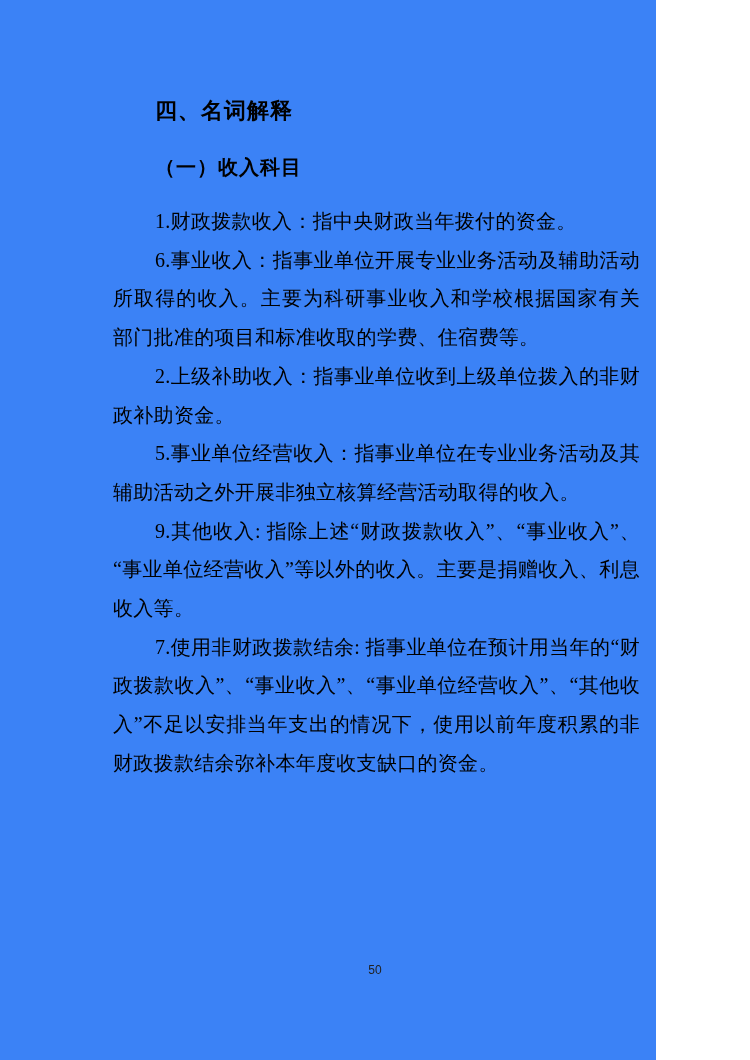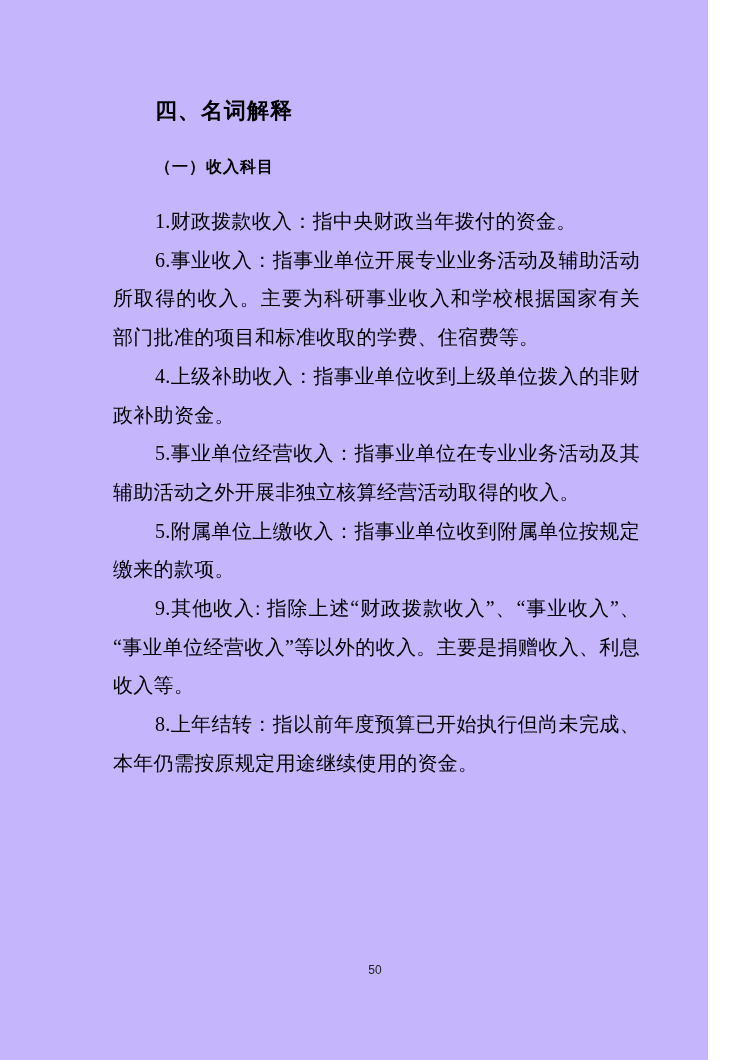--- a/index.html
+++ b/index.html
@@ -5,23 +5,23 @@
   html, body {
     margin: 0;
     padding: 0;
     width: 750px;
     height: 1060px;
     background: #ffffff;
     overflow: hidden;
   }
   .page {
     position: relative;
-    width: 708px;
+    width: 656px;
     height: 1060px;
-    background: #c4b5fd;
+    background: #3b82f6;
     color: #000000;
     font-family: "Liberation Serif", "DejaVu Serif", serif;
   }
   .content {
     position: absolute;
     left: 113px;
     top: 0;
     width: 527px;
   }
   .section-title {
@@ -29,21 +29,21 @@
     font-family: "Liberation Sans", "DejaVu Sans", sans-serif;
     font-size: 22px;
     line-height: 30px;
     font-weight: bold;
     letter-spacing: 1px;
     color: #000000;
   }
   .subsection-title {
     margin: 27px 0 17px 42px;
     font-family: "Liberation Serif", "DejaVu Serif", serif;
-    font-size: 16px;
+    font-size: 20px;
     line-height: 28px;
     font-weight: bold;
     letter-spacing: 1px;
     color: #000000;
   }
   .body-text {
     margin-top: 21px;
   }
   .body-text p {
     margin: 0;
@@ -70,21 +70,20 @@
 </head>
 <body>
 
 <div class="page">
   <div class="content">
     <h1 class="section-title">四、名词解释</h1>
     <h2 class="subsection-title">（一）收入科目</h2>
     <div class="body-text">
       <p>1.财政拨款收入：指中央财政当年拨付的资金。</p>
       <p>6.事业收入：指事业单位开展专业业务活动及辅助活动所取得的收入。主要为科研事业收入和学校根据国家有关部门批准的项目和标准收取的学费、住宿费等。</p>
-      <p>4.上级补助收入：指事业单位收到上级单位拨入的非财政补助资金。</p>
+      <p>2.上级补助收入：指事业单位收到上级单位拨入的非财政补助资金。</p>
       <p>5.事业单位经营收入：指事业单位在专业业务活动及其辅助活动之外开展非独立核算经营活动取得的收入。</p>
-      <p>5.附属单位上缴收入：指事业单位收到附属单位按规定缴来的款项。</p>
       <p>9.其他收入: 指除上述“财政拨款收入”、“事业收入”、“事业单位经营收入”等以外的收入。主要是捐赠收入、利息收入等。</p>
-      <p>8.上年结转：指以前年度预算已开始执行但尚未完成、本年仍需按原规定用途继续使用的资金。</p>
+      <p>7.使用非财政拨款结余: 指事业单位在预计用当年的“财政拨款收入”、“事业收入”、“事业单位经营收入”、“其他收入”不足以安排当年支出的情况下，使用以前年度积累的非财政拨款结余弥补本年度收支缺口的资金。</p>
     </div>
   </div>
   <div class="page-number">50</div>
 </div>
 
 </body></html>

